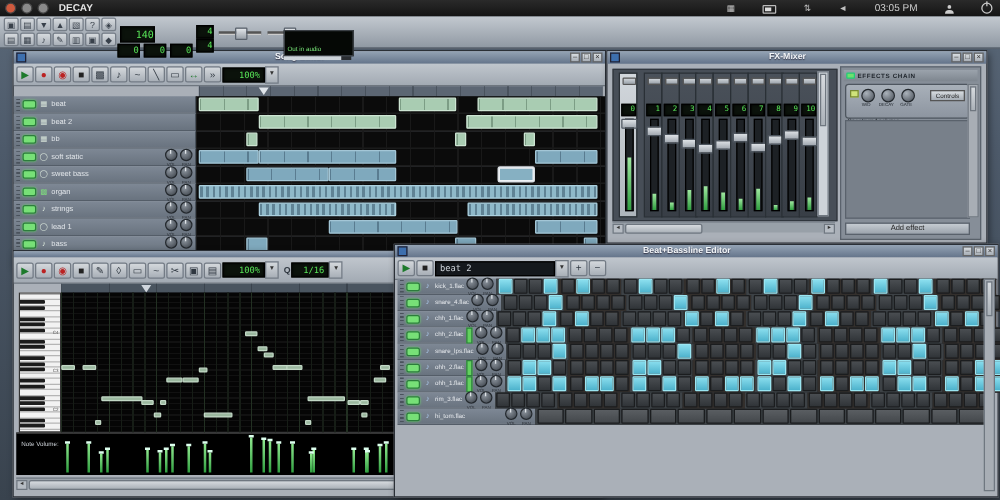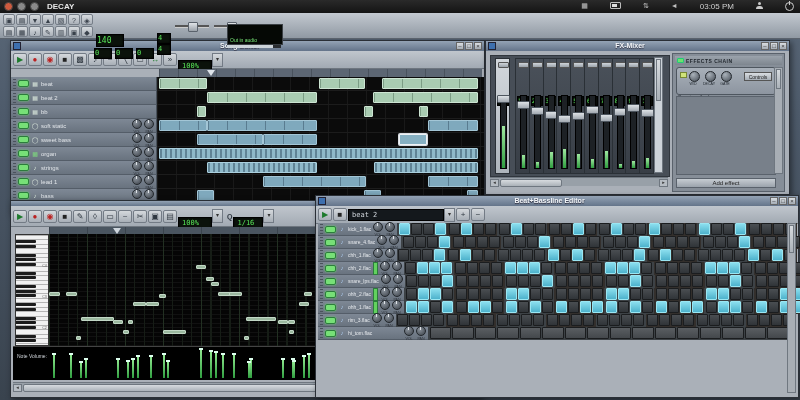--- a/index.html
+++ b/index.html
@@ -5,36 +5,36 @@
   html,body{margin:0;padding:0;width:800px;height:400px;overflow:hidden;
     font-family:"Liberation Sans",sans-serif;background:#23272c;}
   #desktop{position:absolute;inset:0;background:linear-gradient(180deg,#5a6878 0%,#4d5a6a 30%,#39434e 100%);}
   .mono{font-family:"DejaVu Sans Mono",monospace;}
 
   
   #sysbar{position:absolute;left:0;top:0;width:800px;height:13px;background:linear-gradient(#2a2a2a,#141414);z-index:90;display:flex;align-items:center;}
   .sys-dot{width:7px;height:7px;border-radius:50%;margin-left:4px;background:#8a8a8a;border:1px solid #444;}
   .sys-dot.close{background:#cf5a3e;}
   #sys-title{color:#e6e6e6;font-size:8px;font-weight:bold;margin-left:8px;}
-  #tray{margin-left:auto;display:flex;align-items:flex-start;gap:22px;margin-right:6px;color:#cfcfcf;font-size:8px;}
+  #tray{margin-left:auto;display:flex;align-items:flex-end;gap:22px;margin-right:6px;color:#cfcfcf;font-size:8px;}
   .tray-glyph{font-size:7px;color:#c0c0c0;}
   .batt{width:9px;height:5px;border:1px solid #bbb;border-radius:1px;position:relative;}
   .batt::after{content:"";position:absolute;left:1px;top:1px;bottom:1px;width:5px;background:#ddd;}
   .person{width:7px;height:7px;position:relative;}
   .person::before{content:"";position:absolute;left:2px;top:0;width:3px;height:3px;border-radius:50%;background:#ccc;}
   .person::after{content:"";position:absolute;left:0;bottom:0;width:7px;height:3px;border-radius:3px 3px 0 0;background:#ccc;}
   .power{width:7px;height:7px;border:1px solid #ccc;border-radius:50%;position:relative;}
   .power::after{content:"";position:absolute;left:2.5px;top:-2px;width:1px;height:4px;background:#ccc;}
 
   
   #mainbar{position:absolute;left:0;top:13px;width:800px;height:25px;background:linear-gradient(#c3c9d0,#9099a3);border-bottom:1px solid #5b636d;z-index:89;}
   .mb-row{position:absolute;left:3px;display:flex;gap:1px;}
   .mb-btn{width:12px;height:11px;background:linear-gradient(#d6dade,#aab1b9);border:1px solid #767e88;border-radius:2px;
     font-size:7px;line-height:11px;text-align:center;color:#39414b;padding:0;}
-  .lcd{background:#0b120b;border:1px solid #000;box-shadow:inset 0 0 2px #000;color:#58e658;text-align:left;margin-top:13px;}
+  .lcd{background:#0b120b;border:1px solid #000;box-shadow:inset 0 0 2px #000;color:#58e658;text-align:right;}
   .slider{position:absolute;height:8px;width:34px;}
   .slider .trk{position:absolute;left:0;right:0;top:3px;height:2px;background:#555;border-bottom:1px solid #ccc;}
   .slider .hnd{position:absolute;top:0;left:13px;width:8px;height:8px;background:linear-gradient(#e0e4e8,#9aa1a9);border:1px solid #5a626c;border-radius:1px;}
   #scope{position:absolute;left:227px;top:11px;width:54px;height:19px;background:#050805;border:1px solid #3a3f44;}
   #scope-text{position:absolute;left:2px;bottom:1px;font-size:5px;color:#79e879;white-space:nowrap;}
   #scope-bar{position:absolute;left:227px;top:32px;width:54px;height:3px;background:#2a2d31;}
   #scope-bar i{display:block;height:100%;width:85%;background:#cdd4da;}
 
   
   .win{position:absolute;background:#aab0b8;border:1px solid #2a2f36;box-shadow:2px 2px 6px rgba(0,0,0,.45);}

